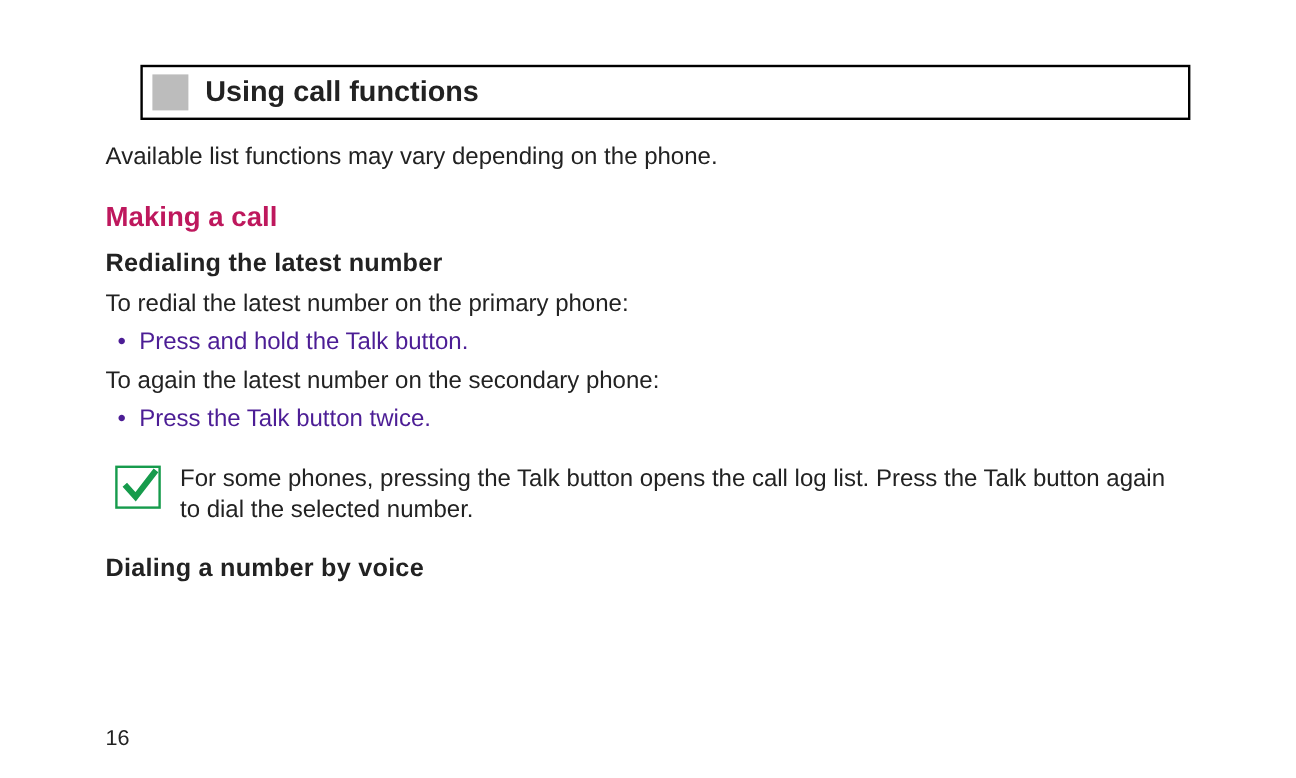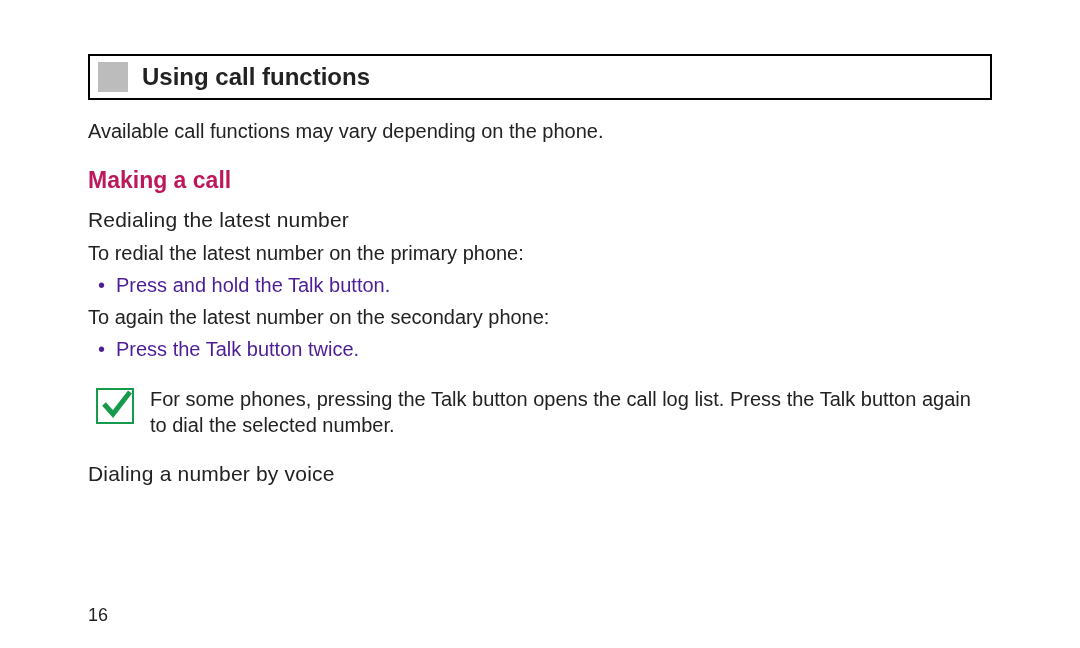--- a/index.html
+++ b/index.html
@@ -15,20 +15,21 @@
   }
   .page {
     padding: 54px 88px 20px 88px;
   }
   .heading-box {
     border: 2px solid #000;
     display: flex;
     align-items: center;
     padding: 6px 8px;
     margin-bottom: 18px;
+    margin-left: 29px;
   }
   .heading-square {
     width: 30px;
     height: 30px;
     background: #bcbcbc;
     margin-right: 14px;
     flex-shrink: 0;
   }
   .heading-title {
     font-size: 24px;
@@ -43,21 +44,21 @@
     margin: 0 0 22px 0;
   }
   .sub-heading {
     font-size: 23px;
     font-weight: 700;
     color: #be185d;
     margin: 0 0 14px 0;
   }
   .subsub-heading {
     font-size: 21px;
-    font-weight: 400;
+    font-weight: 700;
     color: #222;
     margin: 0 0 8px 0;
     font-family: "Segoe UI Light", "Helvetica Neue Light", Arial, sans-serif;
     letter-spacing: 0.2px;
   }
   .para {
     font-size: 20px;
     color: #222;
     margin: 0 0 4px 0;
     line-height: 1.35;
@@ -116,21 +117,21 @@
 </head>
 <body>
 
 <div class="page">
 
   <div class="heading-box">
     <div class="heading-square"></div>
     <span class="heading-title">Using call functions</span>
   </div>
 
-  <p class="body-text">Available call functions may vary depending on the phone.</p>
+  <p class="body-text">Available list functions may vary depending on the phone.</p>
 
   <div class="sub-heading">Making a call</div>
 
   <div class="subsub-heading">Redialing the latest number</div>
 
   <p class="para">To redial the latest number on the primary phone:</p>
   <ul class="bullets">
     <li>Press and hold the Talk button.</li>
   </ul>
 

